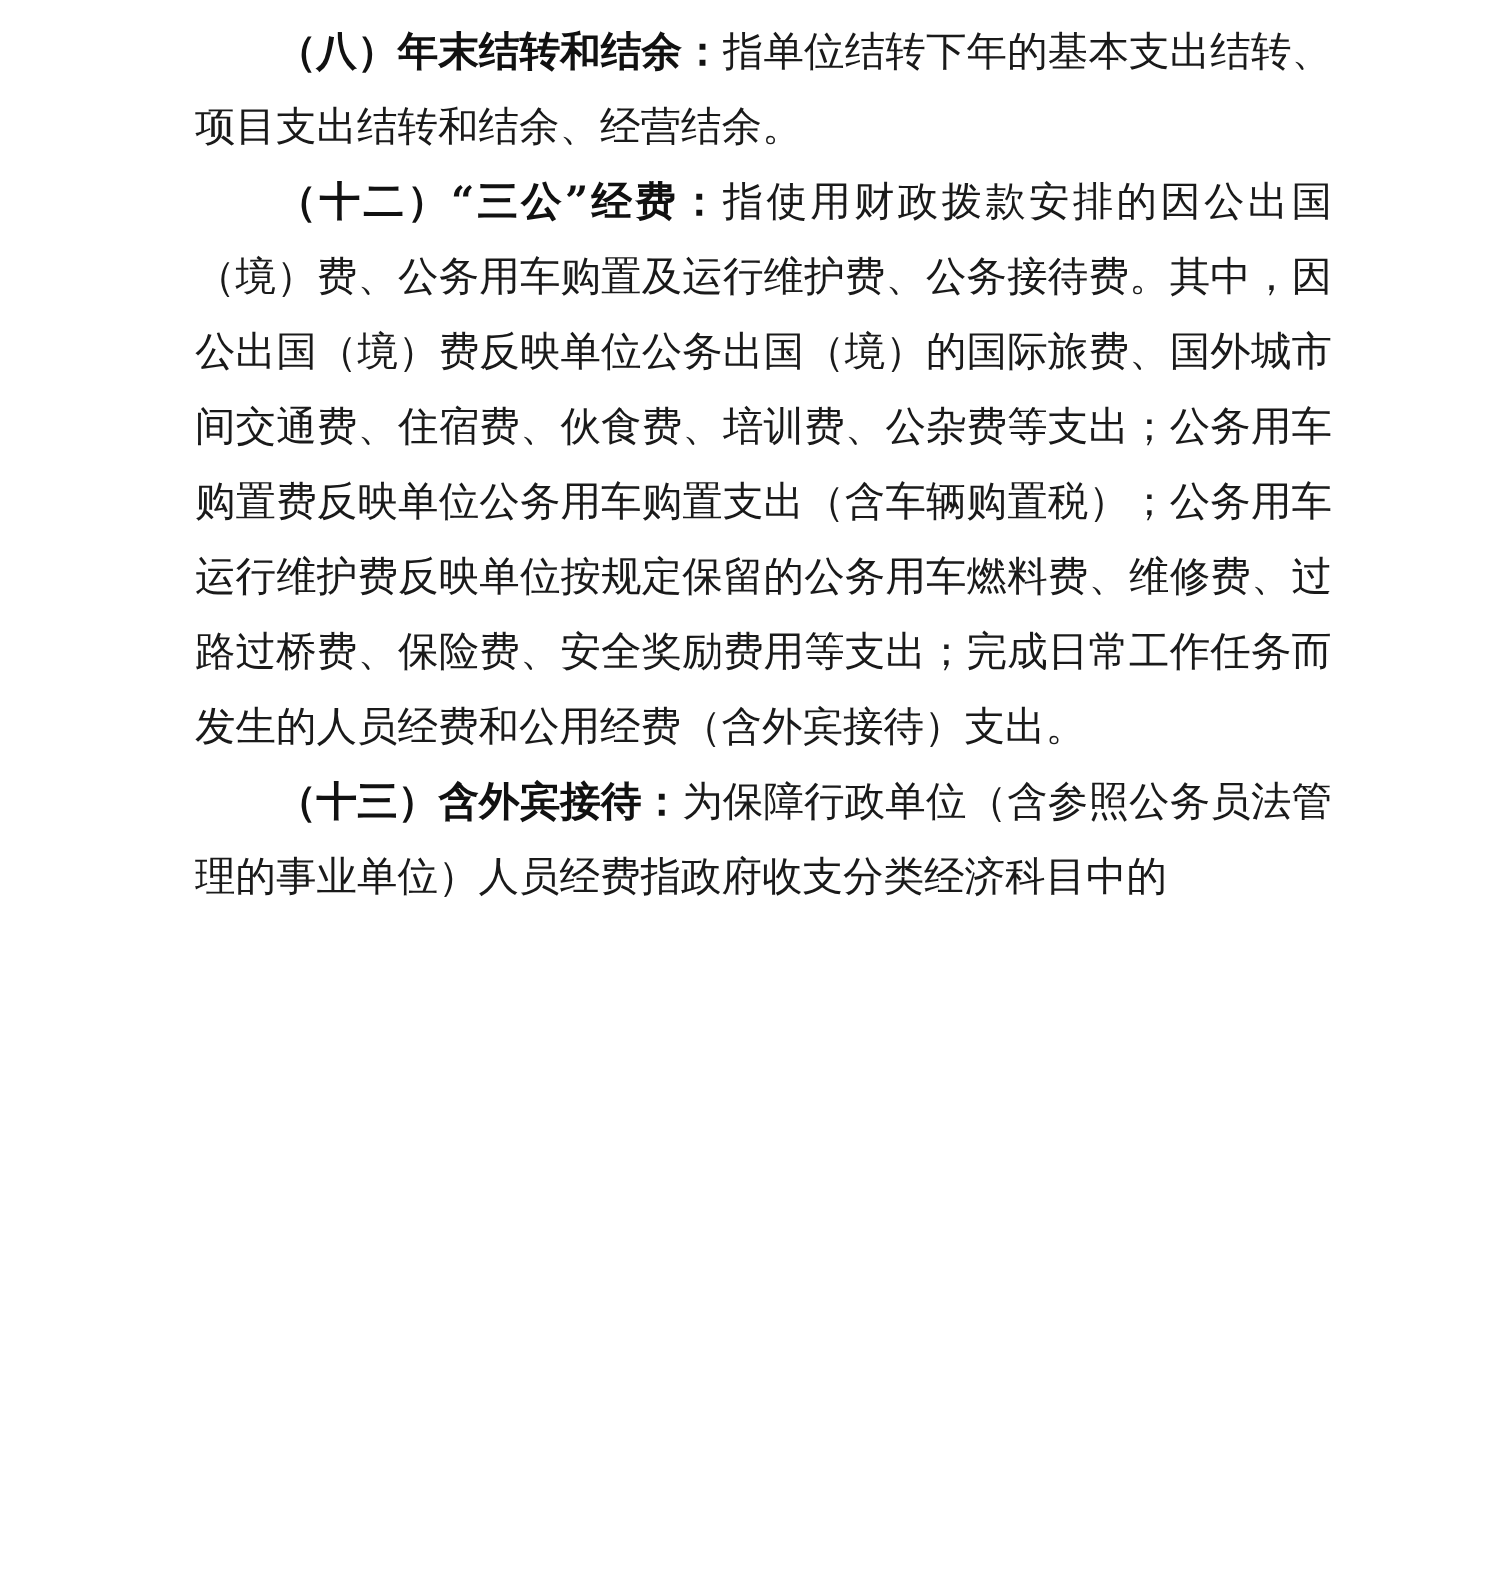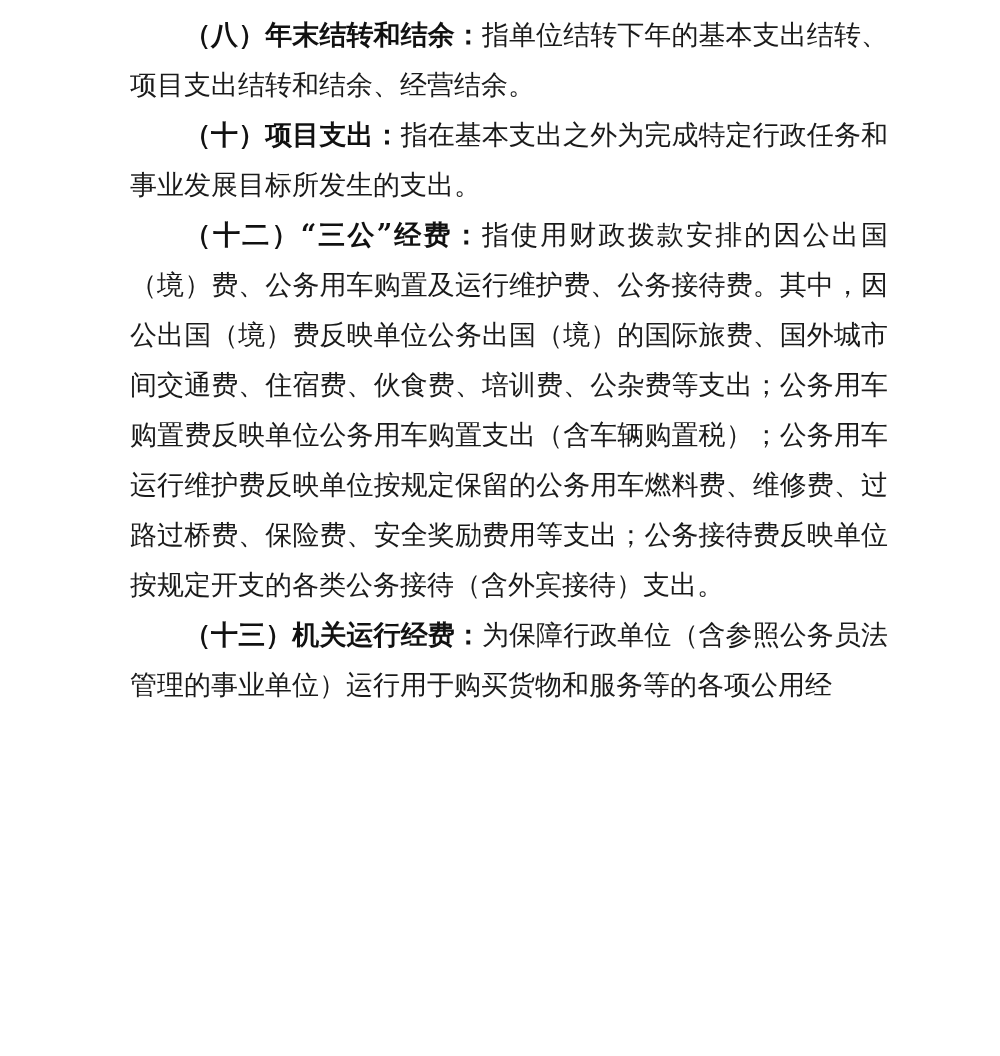--- a/index.html
+++ b/index.html
@@ -38,19 +38,18 @@
     font-weight: normal;
   }
 </style>
 </head>
 <body>
 
 <div class="page">
   <p class="para"><b class="head">（八）年末结转和结余：</b><span class="body-text">指单位结转下年的基本支出结转、项目支出结转和结余、经营结余。</span></p>
 
 
-  <p class="para"><b class="head">（十）项目支出：</b><span class="body-text">指在基本支出之外为完成特定行政任务和事业发展目标所发生的支出。</span></p>
 
 
-  <p class="para"><b class="head">（十二）“三公”经费：</b><span class="body-text">指使用财政拨款安排的因公出国（境）费、公务用车购置及运行维护费、公务接待费。其中，因公出国（境）费反映单位公务出国（境）的国际旅费、国外城市间交通费、住宿费、伙食费、培训费、公杂费等支出；公务用车购置费反映单位公务用车购置支出（含车辆购置税）；公务用车运行维护费反映单位按规定保留的公务用车燃料费、维修费、过路过桥费、保险费、安全奖励费用等支出；公务接待费反映单位按规定开支的各类公务接待（含外宾接待）支出。</span></p>
+  <p class="para"><b class="head">（十二）“三公”经费：</b><span class="body-text">指使用财政拨款安排的因公出国（境）费、公务用车购置及运行维护费、公务接待费。其中，因公出国（境）费反映单位公务出国（境）的国际旅费、国外城市间交通费、住宿费、伙食费、培训费、公杂费等支出；公务用车购置费反映单位公务用车购置支出（含车辆购置税）；公务用车运行维护费反映单位按规定保留的公务用车燃料费、维修费、过路过桥费、保险费、安全奖励费用等支出；完成日常工作任务而发生的人员经费和公用经费（含外宾接待）支出。</span></p>
 
-  <p class="para"><b class="head">（十三）机关运行经费：</b><span class="body-text">为保障行政单位（含参照公务员法管理的事业单位）运行用于购买货物和服务等的各项公用经</span></p>
+  <p class="para"><b class="head">（十三）含外宾接待：</b><span class="body-text">为保障行政单位（含参照公务员法管理的事业单位）人员经费指政府收支分类经济科目中的</span></p>
 </div>
 
 </body></html>

